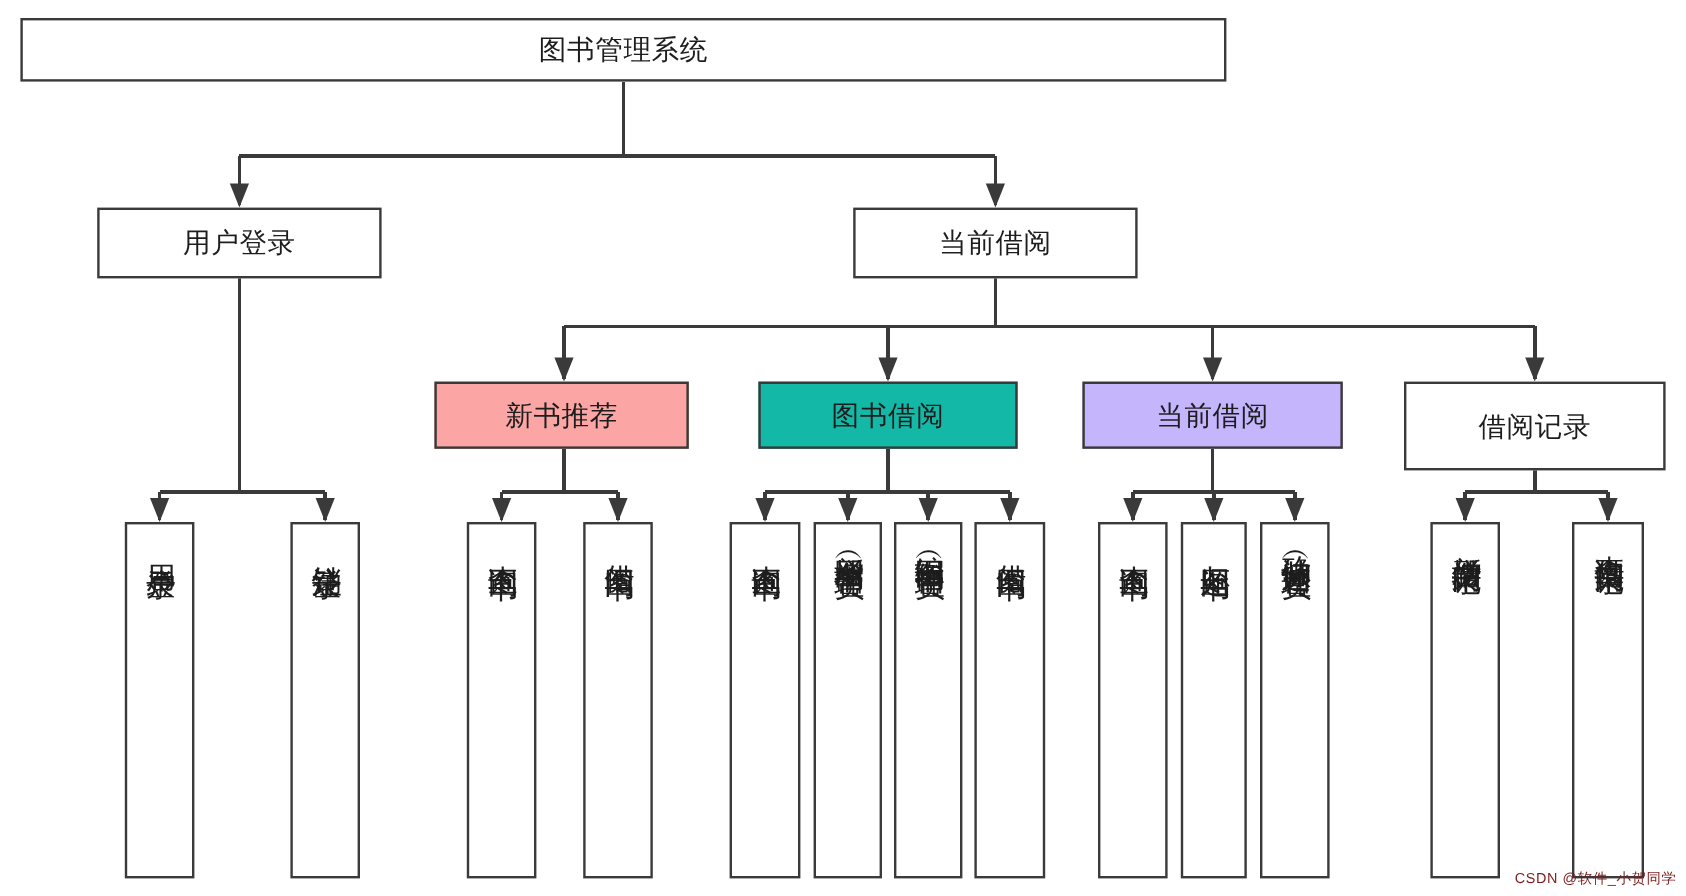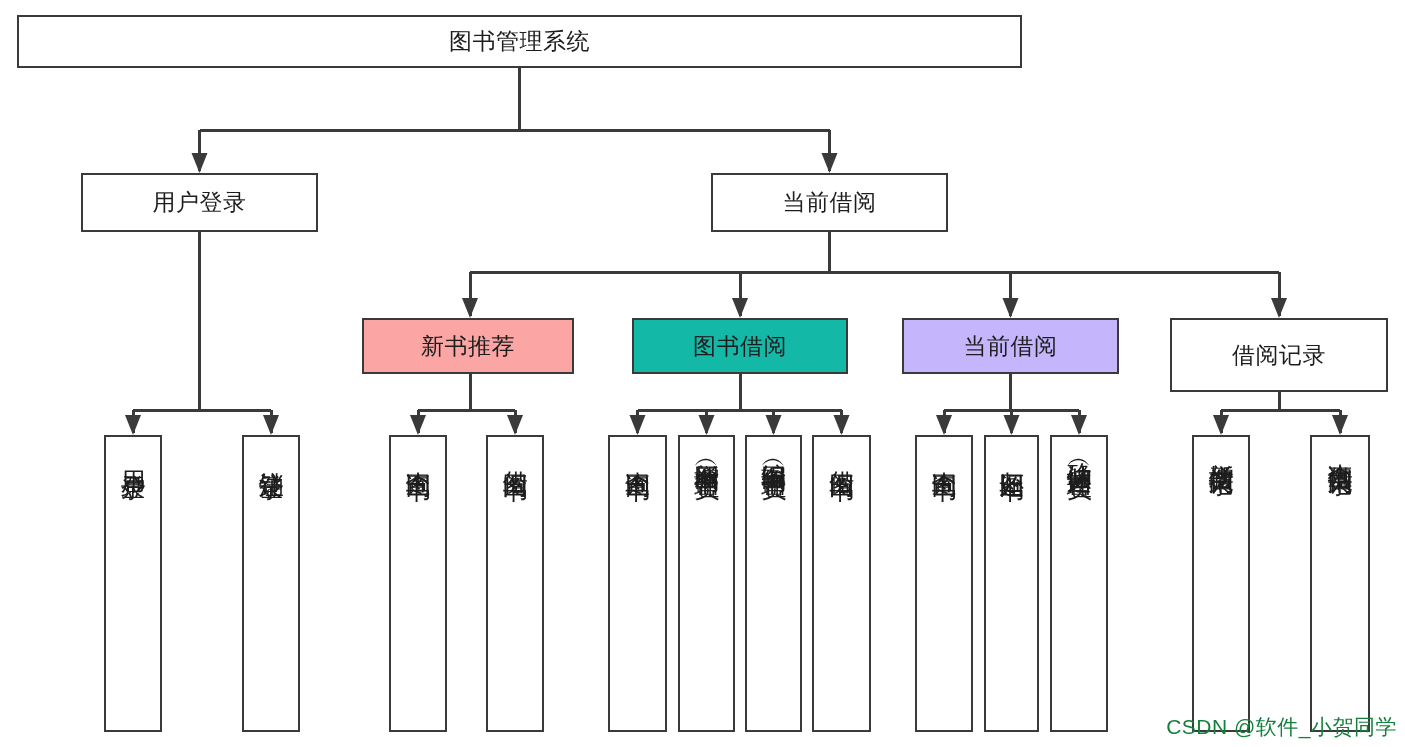--- a/index.html
+++ b/index.html
@@ -54,22 +54,22 @@
   }
   .node.vert .vtext {
     writing-mode: vertical-rl;
     text-orientation: upright;
     white-space: nowrap;
   }
   #watermark {
     position: absolute;
     right: 8px;
     bottom: 6px;
-    font-size: 21px;
-    color: #15803d;
+    font-size: 12px;
+    color: #7f1d1d;
     letter-spacing: 0.5px;
     white-space: nowrap;
   }
 </style>
 </head>
 <body>
 
 <div id="canvas">
   <svg id="edges" viewBox="0 0 1405 747">
       <line x1="519.5" y1="68" x2="519.5" y2="130" stroke="#3a3a3a" stroke-width="3" shape-rendering="crispEdges"></line>

